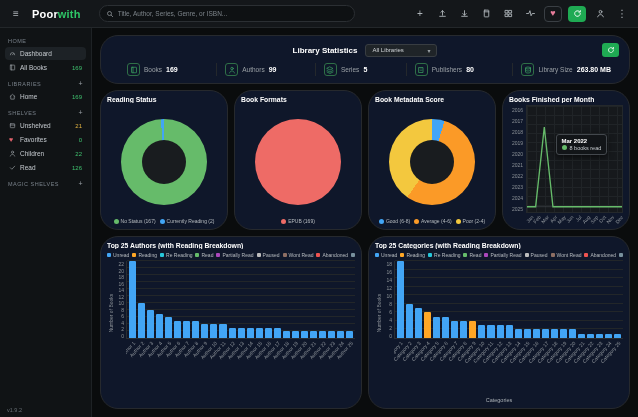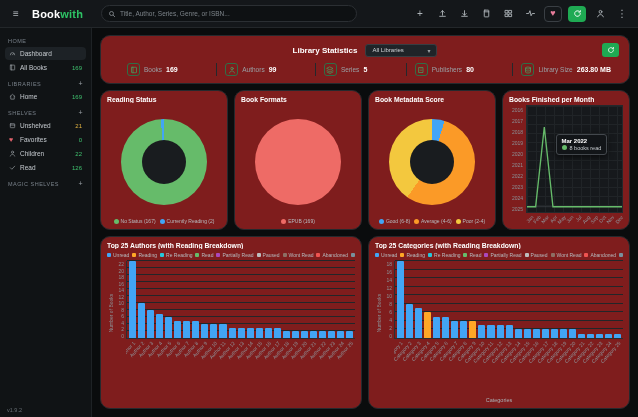--- a/index.html
+++ b/index.html
@@ -35,21 +35,21 @@
   .item { display:flex; align-items:center; gap:4px; padding:3px 4px; border-radius:4px;
     color:#c6cbd0; font-size:6.5px; cursor:pointer; }
   .item.active { background:#1d2226; }
   .item svg { width:7px; height:7px; stroke:#9aa0a5; fill:none; stroke-width:1.5; stroke-linecap:round; stroke-linejoin:round; flex:none; }
   .item .hearticon { color:#e5646e; font-size:7px; line-height:1; width:7px; }
   .cnt { margin-left:auto; color:#3fc06e; font-size:6px; }
   .cnt.warn { color:#e2b341; }
   .version { position:absolute; bottom:4px; left:7px; font-size:5.5px; color:#676e74; }
 
   .main { flex:1; padding:7px 8px 8px; display:flex; flex-direction:column; gap:6px; background:#0a0c0d; overflow:hidden; }
-  .card { background:#7f1d1d; border:1px solid #26292d; border-radius:10px; }
+  .card { background:#0f172a; border:1px solid #26292d; border-radius:18px; }
 
   
   .stats-card { padding:5px 8px 7px; }
   .stats-head { position:relative; display:flex; align-items:center; justify-content:center; gap:8px; height:18px; }
   .stats-title { font-size:8px; font-weight:bold; color:#ffffff; }
   .select { display:flex; align-items:center; justify-content:space-between; gap:8px; background:#1f2428;
     border:1px solid #383d42; border-radius:3px; padding:2px 6px; font-size:6px; color:#d0d4d7; min-width:72px; cursor:pointer; }
   .select .caret { font-size:6px; color:#9aa0a5; }
   .refresh-btn { position:absolute; right:2px; top:2px; width:17px; height:14px; background:#1faa53;
     border:none; border-radius:3px; display:flex; align-items:center; justify-content:center; cursor:pointer; }
@@ -116,21 +116,21 @@
   .xtitle { text-align:center; font-size:5.5px; color:#aab0b5; height:7px; }
 </style>
 </head>
 <body>
 
 <header class="topbar">
   <button class="iconbtn">
     <span>≡</span>
   </button>
   <div class="brand">
-    <span class="b1">Book</span><span class="b2">with</span>
+    <span class="b1">Poor</span><span class="b2">with</span>
   </div>
   <div class="search">
     <svg viewBox="0 0 16 16">
         <circle cx="7" cy="7" r="4"></circle>
         <line x1="10" y1="10" x2="14" y2="14"></line>
       </svg>
     <input placeholder="Title, Author, Series, Genre, or ISBN..." style="">
   </div>
   <div class="top-icons">
     <button class="iconbtn">

